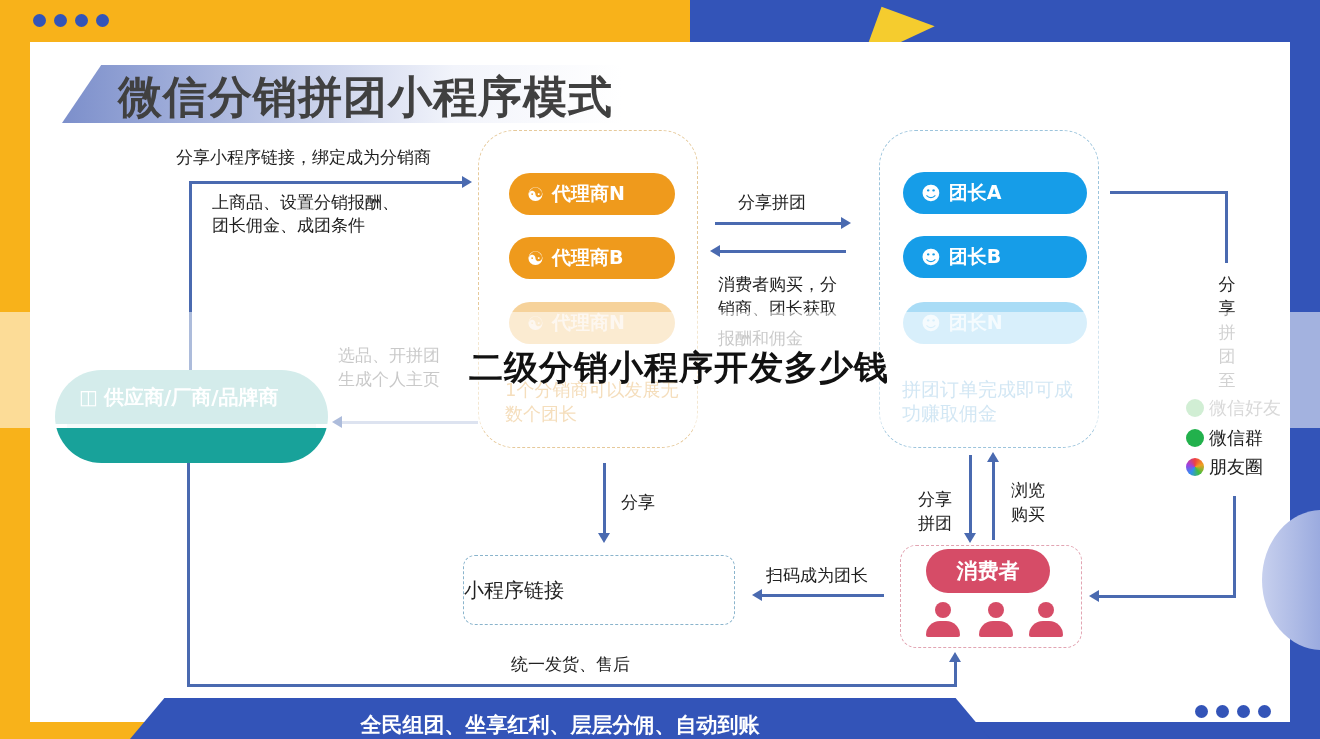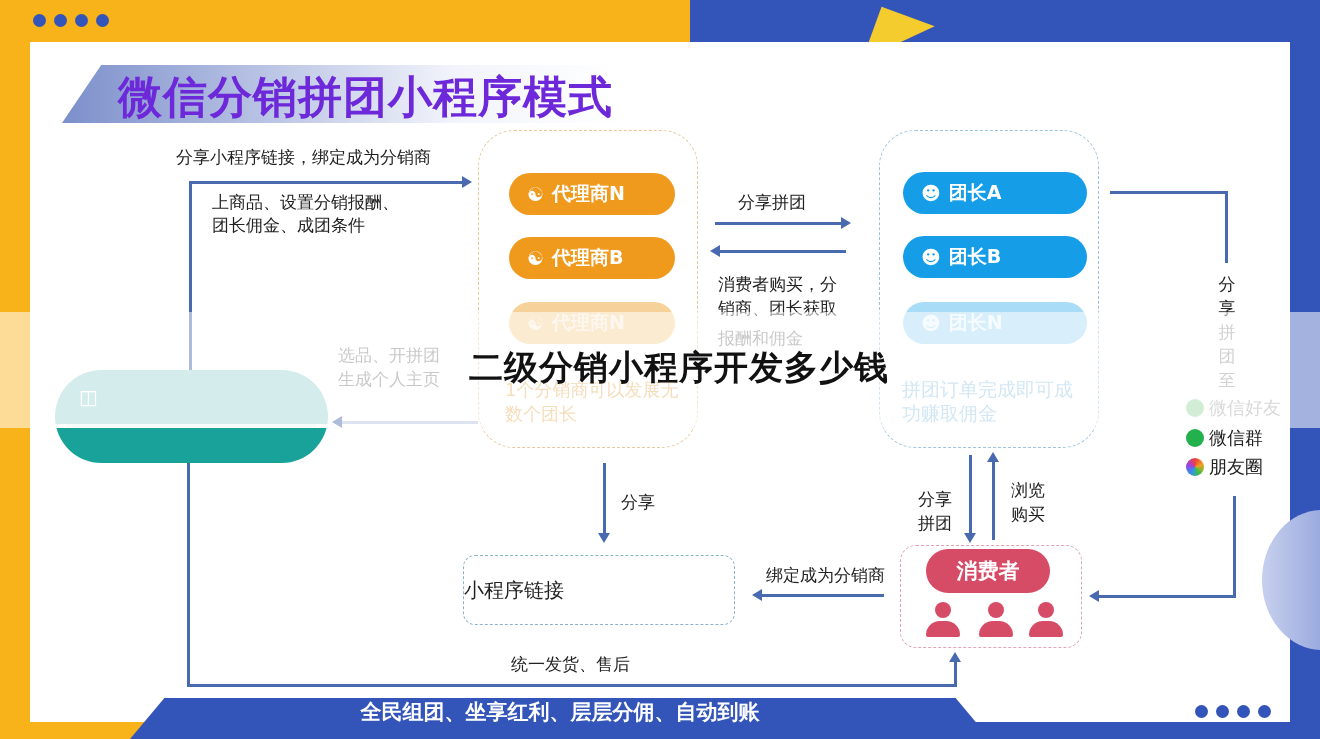--- a/index.html
+++ b/index.html
@@ -8,21 +8,21 @@
   .bg-left { position: absolute; left: 0; top: 0; width: 720px; height: 739px; background: #f8b21a; }
   .bg-right { position: absolute; left: 690px; top: 0; width: 630px; height: 739px; background: #3354b8; }
   .dots { position: absolute; display: flex; gap: 8px; }
   .dots span { width: 13px; height: 13px; border-radius: 50%; background: #3354b8; display: block; }
   .card { position: absolute; left: 30px; top: 42px; width: 1260px; height: 680px; background: #fff; }
   .yellow-tri { position:absolute; left:850px; top:5px; width:0; height:0;
     border-left: 40px solid transparent; border-right: 40px solid transparent; border-bottom: 40px solid #f5cc2e; transform: rotate(-25deg); }
   .title-band { position: absolute; left: 62px; top: 65px; width: 560px; height: 58px;
     background: linear-gradient(90deg, #7c8fcb, #f2f4fb 70%, #fff);
     clip-path: polygon(7% 0, 100% 0, 100% 100%, 0 100%); }
-  .title { position: absolute; left: 118px; top: 68px; font-size: 44px; font-weight: bold; color: #6d28d9; letter-spacing: 1px; }
+  .title { position: absolute; left: 118px; top: 68px; font-size: 44px; font-weight: bold; color: #404040; letter-spacing: 1px; }
   .lbl { position: absolute; font-size: 17px; color: #222; line-height: 24px; }
   .lbl.gray { color: #888; }
   .hline { position: absolute; height: 3px; background: #4a6ab0; }
   .vline { position: absolute; width: 3px; background: #4a6ab0; }
   .arrow-r::after { content:""; position:absolute; right:-8px; top:-5px; border-left:10px solid #4a6ab0; border-top:6.5px solid transparent; border-bottom:6.5px solid transparent; }
   .arrow-l::before { content:""; position:absolute; left:-8px; top:-5px; border-right:10px solid #4a6ab0; border-top:6.5px solid transparent; border-bottom:6.5px solid transparent; }
   .arrow-d::after { content:""; position:absolute; bottom:-8px; left:-5px; border-top:10px solid #4a6ab0; border-left:6.5px solid transparent; border-right:6.5px solid transparent; }
   .arrow-u::before { content:""; position:absolute; top:-8px; left:-5px; border-bottom:10px solid #4a6ab0; border-left:6.5px solid transparent; border-right:6.5px solid transparent; }
   .dash-box { position: absolute; border: 1.5px dashed; border-radius: 36px; }
   .pill { position: absolute; height: 42px; border-radius: 21px; color: #fff; font-size: 19px;
@@ -34,21 +34,21 @@
   .supplier { position: absolute; left: 55px; top: 370px; width: 273px; height: 93px; border-radius: 47px; overflow: hidden; }
   .supplier .top { height: 54px; background: #9fd6d3; color:#fff; font-size: 20px; font-weight:bold; display:flex; align-items:center; padding-left:24px; gap:6px; }
   .supplier .rule { height: 4px; background: #eaf8f7; margin: 0 12px; }
   .supplier .bot { height: 35px; background: #18a29a; }
   .consumer-pill { position:absolute; left: 926px; top: 549px; width: 124px; height: 44px; border-radius: 22px; background:#d64c67; color:#fff; font-size: 21px; font-weight:bold; display:flex; align-items:center; justify-content:center;font-family:Liberation Serif, serif; }
   .person { position:absolute; width: 34px; height: 36px; }
   .person .head { width: 16px; height: 16px; border-radius:50%; background:#d64c67; margin: 0 auto; }
   .person .body { width: 34px; height: 16px; border-radius: 14px 14px 2px 2px; background:#d64c67; margin-top: 3px; }
   .bottom-band { position: absolute; left: 130px; top: 698px; width: 860px; height: 41px; background: #3354b8;
      clip-path: polygon(4% 0, 96% 0, 100% 100%, 0 100%); color: #fff; font-size: 21px; font-weight: bold;
-     display: flex; align-items: flex-start; justify-content: center; }
+     display: flex; align-items: flex-end; justify-content: center; }
   .overlay-band { position: absolute; left: 0; top: 312px; width: 1320px; height: 116px; background: rgba(255,255,255,0.55); }
   .overlay-text { position: absolute; left: 445px; top: 345px; font-size: 34px; font-weight: bold; color: #111; letter-spacing: 1px; margin-left: 24px; }
   .vert { position:absolute; left: 1217px; top: 272px; font-size: 17px; width: 20px; line-height: 24px; text-align:center; }
   .share-item { position:absolute; left: 1186px; font-size: 18px; display:flex; align-items:center; gap:5px; color:#222; }
   .share-item .ic { width: 18px; height: 18px; border-radius: 50%; }
   .deco-circle { position:absolute; left:1262px; top: 510px; width: 120px; height: 140px; border-radius: 50%; background: linear-gradient(90deg,#c7d0ee,#6c83cf); }
 </style>
 </head>
 <body>
 
@@ -134,32 +134,33 @@
 </div>
 <div class="vline" style="left:1233px;top:496px;height:100px;"></div>
 <div class="hline arrow-l" style="left:1097px;top:595px;width:139px;"></div>
 
 <div class="lbl gray" style="left:338px;top:343px;">选品、开拼团</div>
 <div class="lbl gray" style="left:338px;top:367px;">生成个人主页</div>
 <div class="hline arrow-l" style="left:340px;top:421px;width:138px;background:#b4c2de;"></div>
 <div class="supplier">
   <div class="top">
     <span>◫</span>
+    <span>供应商/厂商/品牌商</span>
   </div>
   <div class="rule"></div>
   <div class="bot"></div>
 </div>
 
 <div class="vline arrow-d" style="left:603px;top:463px;height:72px;"></div>
 <div class="lbl" style="left:621px;top:490px;">分享</div>
 <div class="dash-box" style="left:463px;top:555px;width:272px;height:70px;border-radius:12px;border-color:#8ab4cc;display:flex;align-items:center;justify-content:flex-start;">
   <span style="font-size:20px;color:#222;">小程序链接</span>
 </div>
 
-<div class="lbl" style="left:766px;top:563px;">绑定成为分销商</div>
+<div class="lbl" style="left:766px;top:563px;">扫码成为团长</div>
 <div class="hline arrow-l" style="left:760px;top:594px;width:124px;"></div>
 
 <div class="vline arrow-d" style="left:969px;top:455px;height:80px;"></div>
 <div class="vline arrow-u" style="left:992px;top:460px;height:80px;"></div>
 <div class="lbl" style="left:918px;top:487px;">分享</div>
 <div class="lbl" style="left:918px;top:511px;">拼团</div>
 <div class="lbl" style="left:1011px;top:478px;">浏览</div>
 <div class="lbl" style="left:1011px;top:502px;">购买</div>
 
 <div class="dash-box" style="left:900px;top:545px;width:182px;height:103px;border-radius:16px;border-color:#e2a4b2;"></div>

